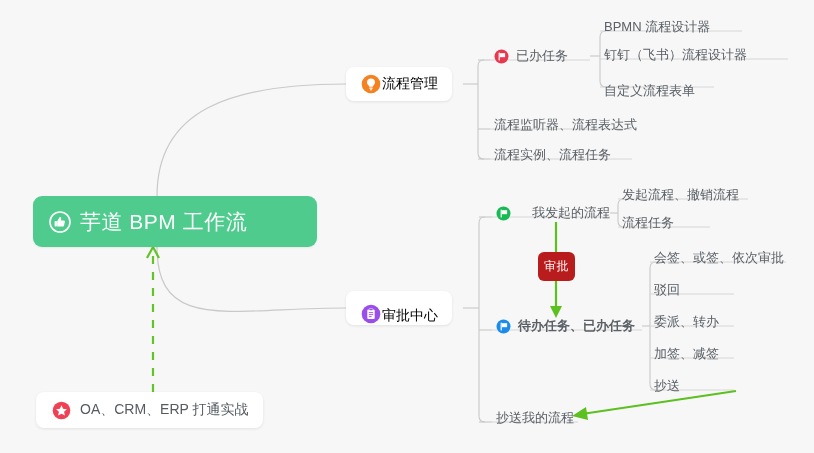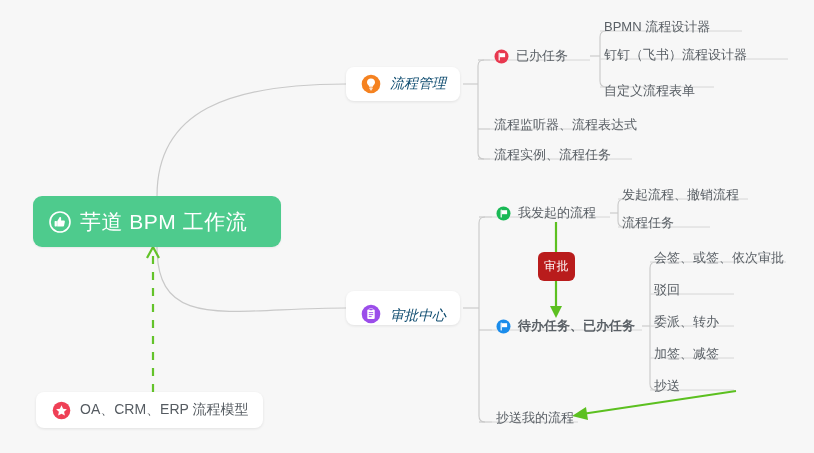--- a/index.html
+++ b/index.html
@@ -24,21 +24,21 @@
     width: 814px;
     height: 453px;
     pointer-events: none;
   }
 
   
   .root-node {
     position: absolute;
     left: 33px;
     top: 196px;
-    width: 248px;
+    width: 284px;
     height: 51px;
     background: #4ecb8d;
     border-radius: 9px;
     display: flex;
     align-items: center;
     padding-left: 16px;
     box-sizing: border-box;
     box-shadow: 0 1px 2px rgba(0,0,0,0.06);
   }
   .root-label {
@@ -56,24 +56,22 @@
     border-radius: 8px;
     height: 34px;
     display: flex;
     align-items: center;
     padding: 0 14px;
     box-sizing: border-box;
     box-shadow: 0 1px 3px rgba(0,0,0,0.09);
   }
   .branch-label {
     font-size: 14px;
-    color: #0c4a6e;
-    margin-left: 8px;
+    color: #000000;
     white-space: nowrap;
-    font-style: italic;
   }
 
   
   .note-node {
     position: absolute;
     left: 36px;
     top: 392px;
     height: 36px;
     background: #ffffff;
     border-radius: 8px;
@@ -256,21 +254,21 @@
   <div class="leaf" style="left:604px; top:16px;">
     <span class="leaf-text">BPMN 流程设计器</span>
   </div>
   <div class="leaf" style="left:604px; top:44px;">
     <span class="leaf-text">钉钉（飞书）流程设计器</span>
   </div>
   <div class="leaf" style="left:604px; top:80px;">
     <span class="leaf-text">自定义流程表单</span>
   </div>
 
-  <div class="leaf has-icon" style="left:496px; top:202px;">
+  <div class="leaf has-icon" style="left:496px; top:202px;gap:14px;">
     <span class="ic ic-sm">
       <svg width="15" height="15" viewBox="0 0 15 15">
         <circle cx="7.5" cy="7.5" r="7" fill="#19b955"></circle>
         <rect x="4.6" y="3.5" width="1.2" height="8" rx="0.5" fill="#ffffff"></rect>
         <path d="M5.8 4.2 L11.1 4.2 L11.1 8.2 L5.8 8.2 Z" fill="#ffffff"></path>
       </svg>
     </span>
     <span class="leaf-text">我发起的流程</span>
   </div>
 
@@ -317,16 +315,16 @@
   </div>
 
   <div class="note-node">
     <span class="ic ic-lg">
       <svg width="19" height="19" viewBox="0 0 19 19">
         <circle cx="9.5" cy="9.5" r="8.8" fill="#ef4056"></circle>
         <path d="M9.5 4.3 L11.1 7.8 L14.9 8.2 L12.1 10.8 L12.9 14.6
                  L9.5 12.7 L6.1 14.6 L6.9 10.8 L4.1 8.2 L7.9 7.8 Z" fill="#ffffff"></path>
       </svg>
     </span>
-    <span class="note-label">OA、CRM、ERP 流程模型</span>
+    <span class="note-label">OA、CRM、ERP 打通实战</span>
   </div>
 
 </div>
 
 </body></html>

